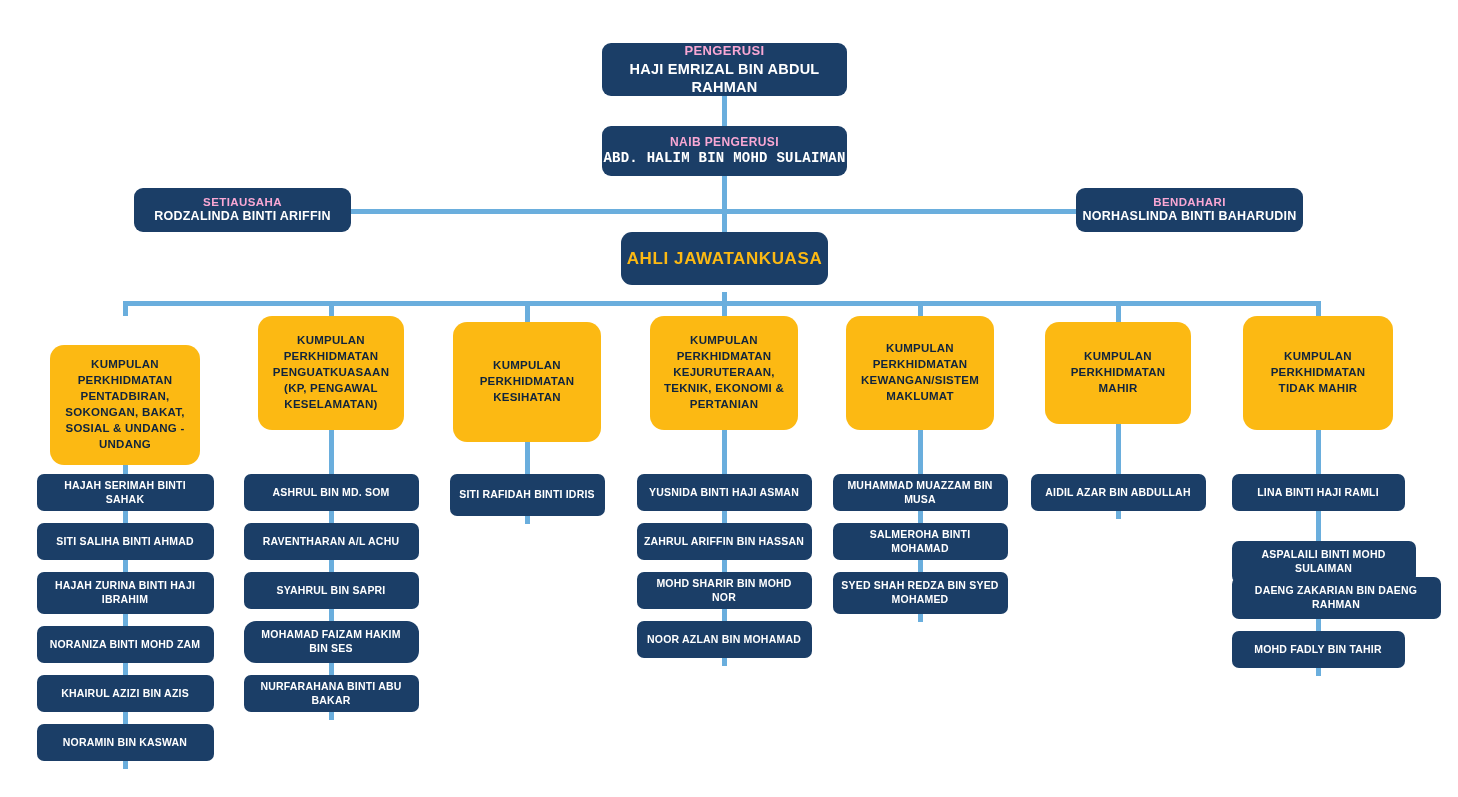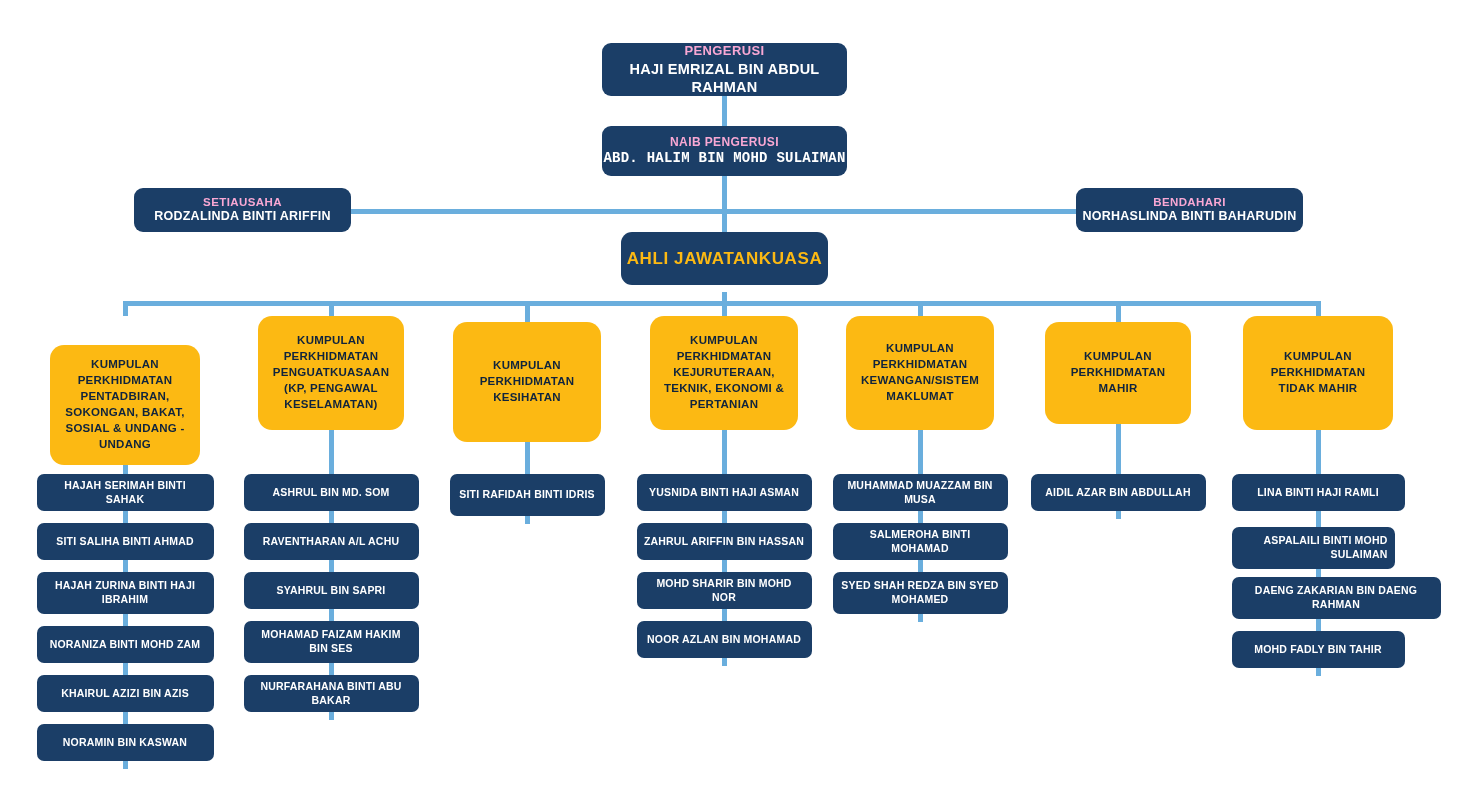--- a/index.html
+++ b/index.html
@@ -176,30 +176,30 @@
   <div id="member-nodes">
       <div class="member" style="left: 36.5px; top: 474px; width: 177px; height: 37px;">HAJAH SERIMAH BINTI SAHAK</div>
       <div class="member" style="left: 36.5px; top: 523px; width: 177px; height: 37px;">SITI SALIHA BINTI AHMAD</div>
       <div class="member" style="left: 36.5px; top: 572px; width: 177px; height: 42px;">HAJAH ZURINA BINTI HAJI IBRAHIM</div>
       <div class="member" style="left: 36.5px; top: 626px; width: 177px; height: 37px;">NORANIZA BINTI MOHD ZAM</div>
       <div class="member" style="left: 36.5px; top: 675px; width: 177px; height: 37px;">KHAIRUL AZIZI BIN AZIS</div>
       <div class="member" style="left: 36.5px; top: 724px; width: 177px; height: 37px;">NORAMIN BIN KASWAN</div>
       <div class="member" style="left: 243.5px; top: 474px; width: 175px; height: 37px;">ASHRUL BIN MD. SOM</div>
       <div class="member" style="left: 243.5px; top: 523px; width: 175px; height: 37px;">RAVENTHARAN A/L ACHU</div>
       <div class="member" style="left: 243.5px; top: 572px; width: 175px; height: 37px;">SYAHRUL BIN SAPRI</div>
-      <div class="member" style="left: 243.5px; top: 621px; width: 175px; height: 42px;">MOHAMAD FAIZAM HAKIM BIN SES</div>
+      <div class="member" style="left: 243.5px; top: 621px; width: 175px; height: 42px; border-radius: 12px;">MOHAMAD FAIZAM HAKIM BIN SES</div>
       <div class="member" style="left: 243.5px; top: 675px; width: 175px; height: 37px;">NURFARAHANA BINTI ABU BAKAR</div>
       <div class="member" style="left: 449.5px; top: 474px; width: 155px; height: 42px;">SITI RAFIDAH BINTI IDRIS</div>
       <div class="member" style="left: 636.5px; top: 474px; width: 175px; height: 37px;">YUSNIDA BINTI HAJI ASMAN</div>
       <div class="member" style="left: 636.5px; top: 523px; width: 175px; height: 37px;">ZAHRUL ARIFFIN BIN HASSAN</div>
       <div class="member" style="left: 636.5px; top: 572px; width: 175px; height: 37px;">MOHD SHARIR BIN MOHD NOR</div>
       <div class="member" style="left: 636.5px; top: 621px; width: 175px; height: 37px;">NOOR AZLAN BIN MOHAMAD</div>
       <div class="member" style="left: 832.5px; top: 474px; width: 175px; height: 37px;">MUHAMMAD MUAZZAM BIN MUSA</div>
       <div class="member" style="left: 832.5px; top: 523px; width: 175px; height: 37px;">SALMEROHA BINTI MOHAMAD</div>
       <div class="member" style="left: 832.5px; top: 572px; width: 175px; height: 42px;">SYED SHAH REDZA BIN SYED MOHAMED</div>
       <div class="member" style="left: 1030.5px; top: 474px; width: 175px; height: 37px;">AIDIL AZAR BIN ABDULLAH</div>
       <div class="member" style="left: 1231.5px; top: 474px; width: 173px; height: 37px;">LINA BINTI HAJI RAMLI</div>
-      <div class="member" style="left: 1231.5px; top: 527px; width: 163px; height: 42px; text-align: right;">ASPALAILI BINTI MOHD SULAIMAN</div>
+      <div class="member" style="left: 1231.5px; top: 541px; width: 184px; height: 42px;">ASPALAILI BINTI MOHD SULAIMAN</div>
       <div class="member" style="left: 1231.5px; top: 577px; width: 209px; height: 42px;">DAENG ZAKARIAN BIN DAENG RAHMAN</div>
       <div class="member" style="left: 1231.5px; top: 631px; width: 173px; height: 37px;">MOHD FADLY BIN TAHIR</div>
     </div>
 
 </div>
 
 </body></html>

